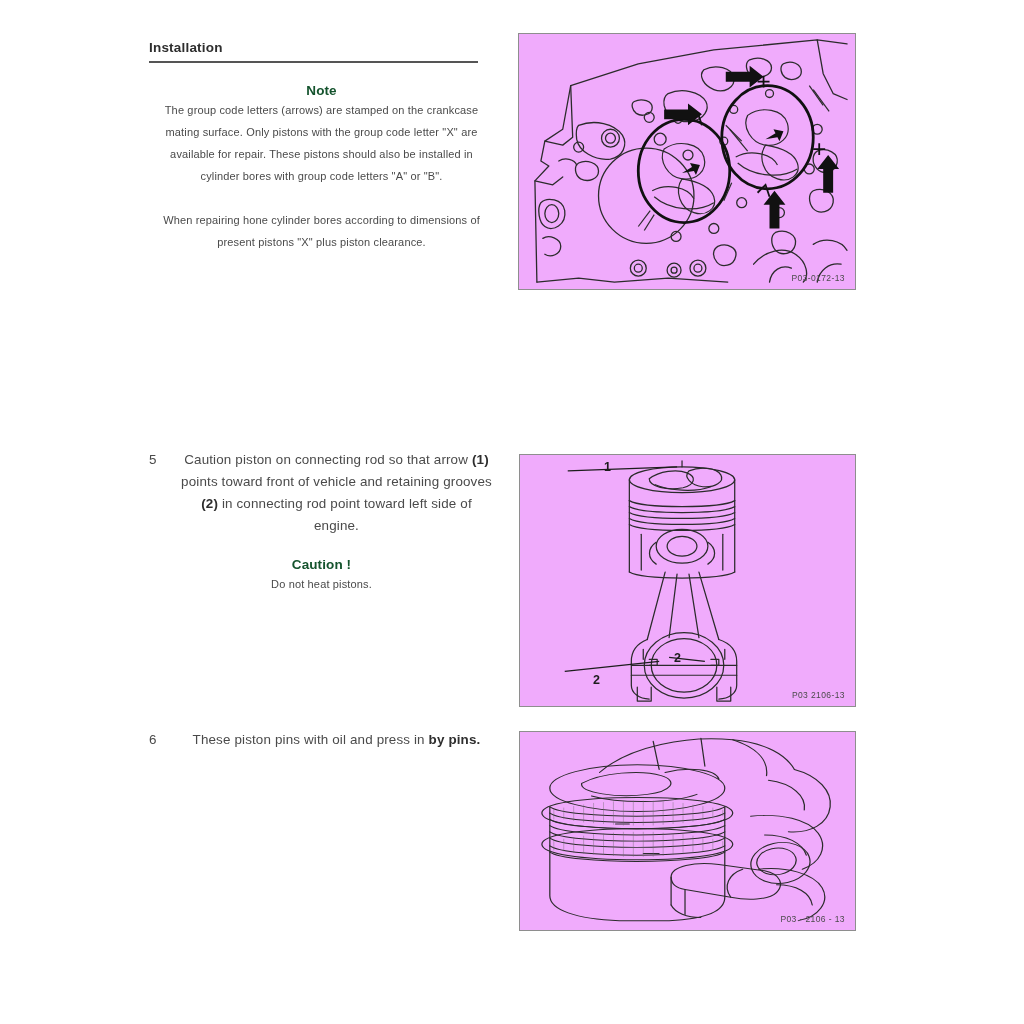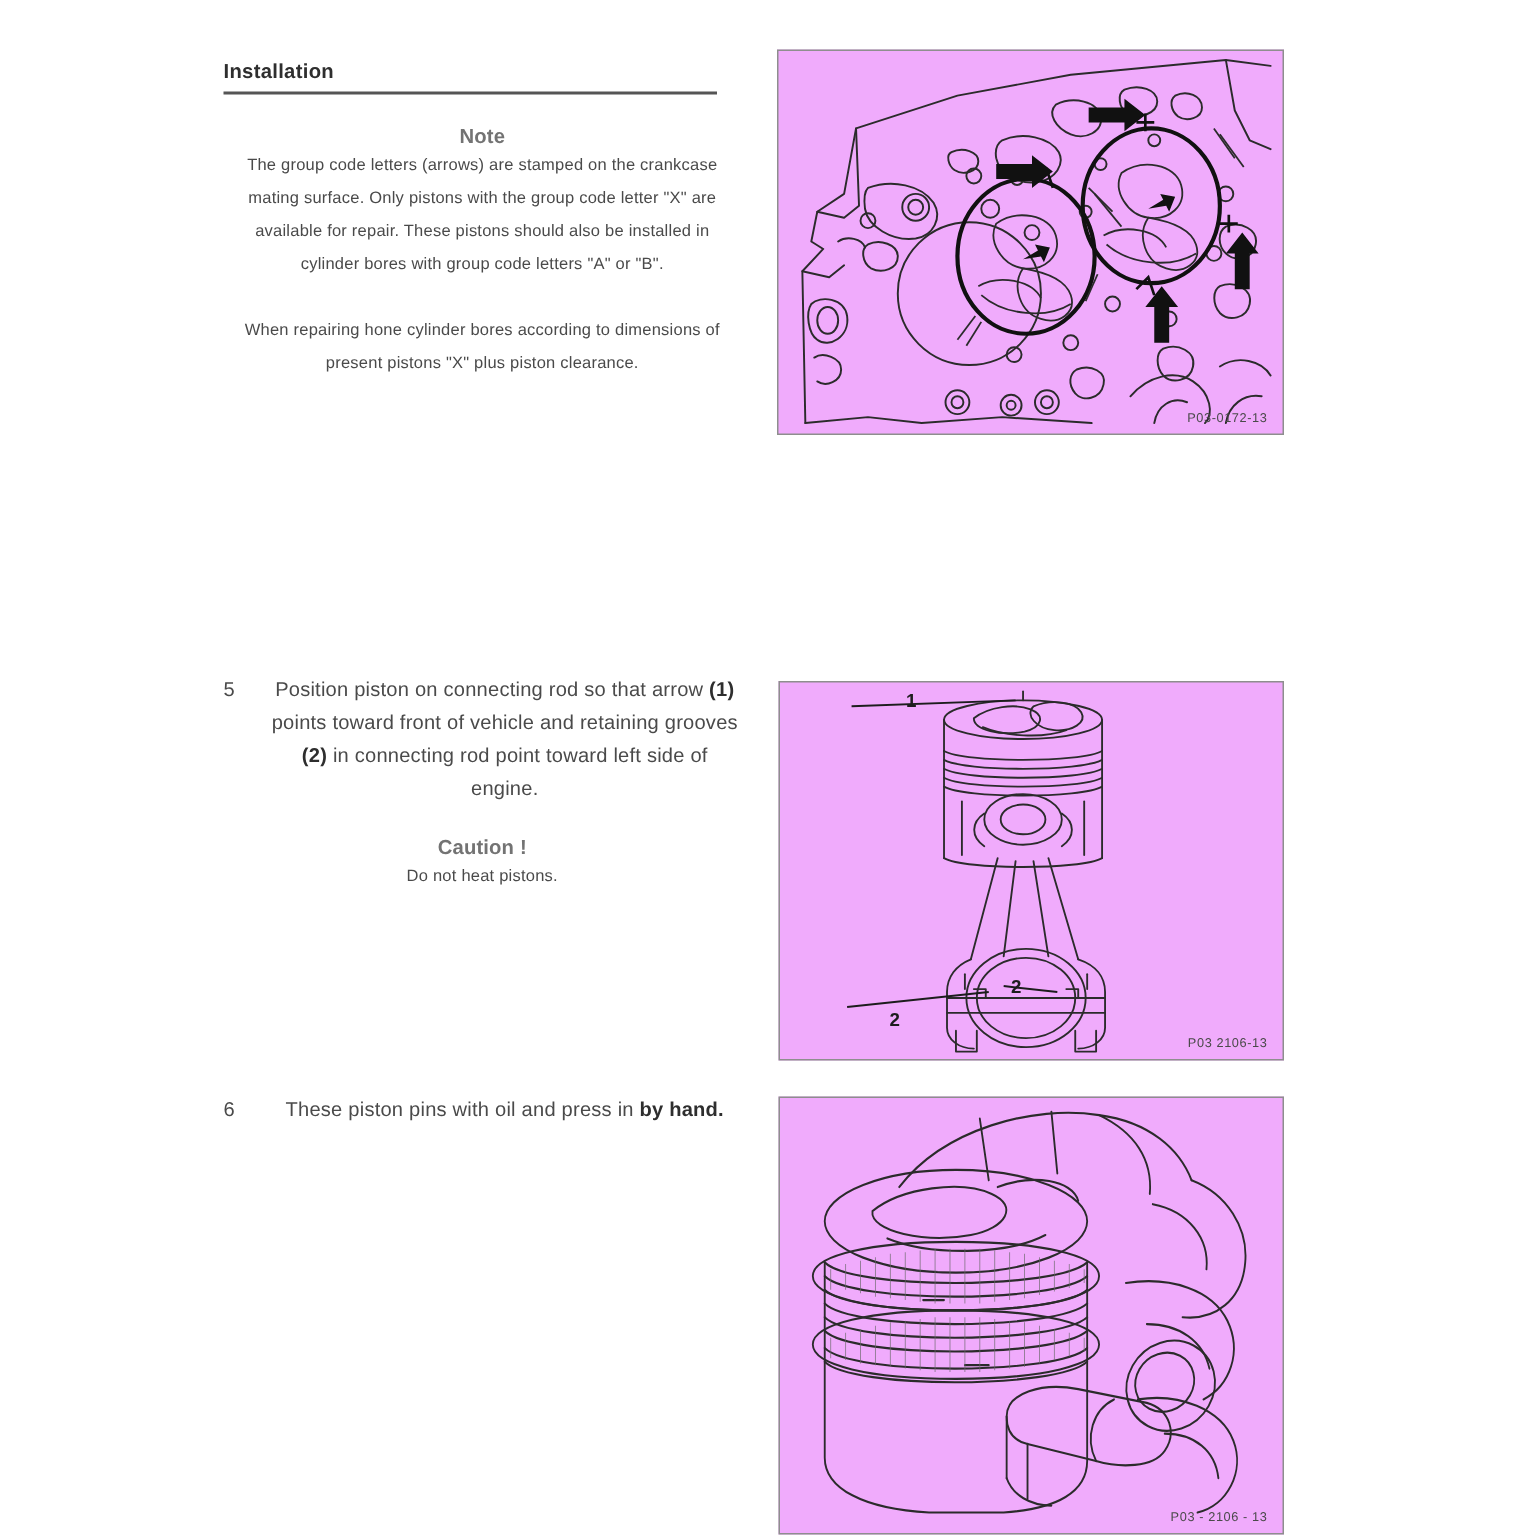--- a/index.html
+++ b/index.html
@@ -47,21 +47,21 @@
   }
 
   .block {
     position: absolute;
     left: 0;
     width: 345px;
   }
   .lbl {
     font-size: 13.5px;
     font-weight: bold;
-    color: #737373;
+    color: #14532d;
     margin: 0 0 1px 0;
     letter-spacing: 0.1px;
   }
   p.para {
     margin: 0;
     font-size: 11px;
     line-height: 22px;
     color: #4a4a4a;
     letter-spacing: 0.15px;
   }
@@ -127,32 +127,32 @@
     <div class="title-rule"></div>
 
     <div class="block" style="top:83px;">
       <div class="lbl">Note</div>
       <p class="para">The group code letters (arrows) are stamped on the crankcase mating surface. Only pistons with the group code letter "X" are available for repair. These pistons should also be installed in cylinder bores with group code letters "A" or "B".</p>
       <p class="para">When repairing hone cylinder bores according to dimensions of present pistons "X" plus piston clearance.</p>
     </div>
 
     <div class="block" style="top:449px;">
       <div class="step">
-        <span class="step-num">5</span><span>Position piston on connecting rod so that arrow </span><b class="ref">(1)</b><span> points toward front of vehicle and retaining grooves </span><b class="ref">(2)</b><span> in connecting rod point toward left side of engine.</span>
+        <span class="step-num">5</span><span>Caution piston on connecting rod so that arrow </span><b class="ref">(1)</b><span> points toward front of vehicle and retaining grooves </span><b class="ref">(2)</b><span> in connecting rod point toward left side of engine.</span>
       </div>
     </div>
 
     <div class="block" style="top:557px;">
       <div class="lbl">Caution !</div>
       <p class="para">Do not heat pistons.</p>
     </div>
 
     <div class="block" style="top:729px;">
       <div class="step">
-        <span class="step-num">6</span><span>These piston pins with oil and press in </span><b class="ref">by hand.</b>
+        <span class="step-num">6</span><span>These piston pins with oil and press in </span><b class="ref">by pins.</b>
       </div>
     </div>
 
   </div>
 
   <div class="figure" style="left:518px; top:33px; width:338px; height:257px;">
     <svg class="fig-svg" viewBox="0 0 338 257" preserveAspectRatio="none">
       <g fill="none" stroke="#2b2b2b" stroke-width="1.3" stroke-linejoin="round" stroke-linecap="round">
 
         <path d="M18 250 L16 148 L30 133 L22 128 L26 108 L44 96 L52 52 L120 30 L196 16 L300 6 L330 10"></path>
@@ -310,21 +310,21 @@
         <path d="M45 218 L140 208"></path>
         <path d="M186 208 L150 204"></path>
       </g>
     </svg>
     <div class="callout" style="left:84px; top:5px;">1</div>
     <div class="callout" style="left:73px; top:218px;">2</div>
     <div class="callout" style="left:154px; top:196px;">2</div>
     <div class="fig-code">P03 2106-13</div>
   </div>
 
-  <div class="figure" style="left:519px; top:731px; width:337px; height:292px;">
+  <div class="figure" style="left:519px; top:731px; width:337px; height:200px;">
     <svg class="fig-svg" viewBox="0 0 337 254" preserveAspectRatio="none">
       <g fill="none" stroke="#2b2b2b" stroke-width="1.25" stroke-linejoin="round" stroke-linecap="round">
 
         <path d="M80 52 C110 18, 170 4, 214 10 C248 14, 268 30, 276 48"></path>
         <path d="M134 12 L140 48"></path>
         <path d="M182 8 L186 44"></path>
         <path d="M214 10 C238 20, 250 36, 248 56"></path>
         <path d="M276 48 C300 56, 314 76, 312 96 C310 118, 292 130, 270 128"></path>
         <path d="M250 62 C274 66, 288 82, 286 100"></path>
         <path d="M232 108 C262 104, 290 112, 300 130 C310 148, 302 168, 284 176"></path>

